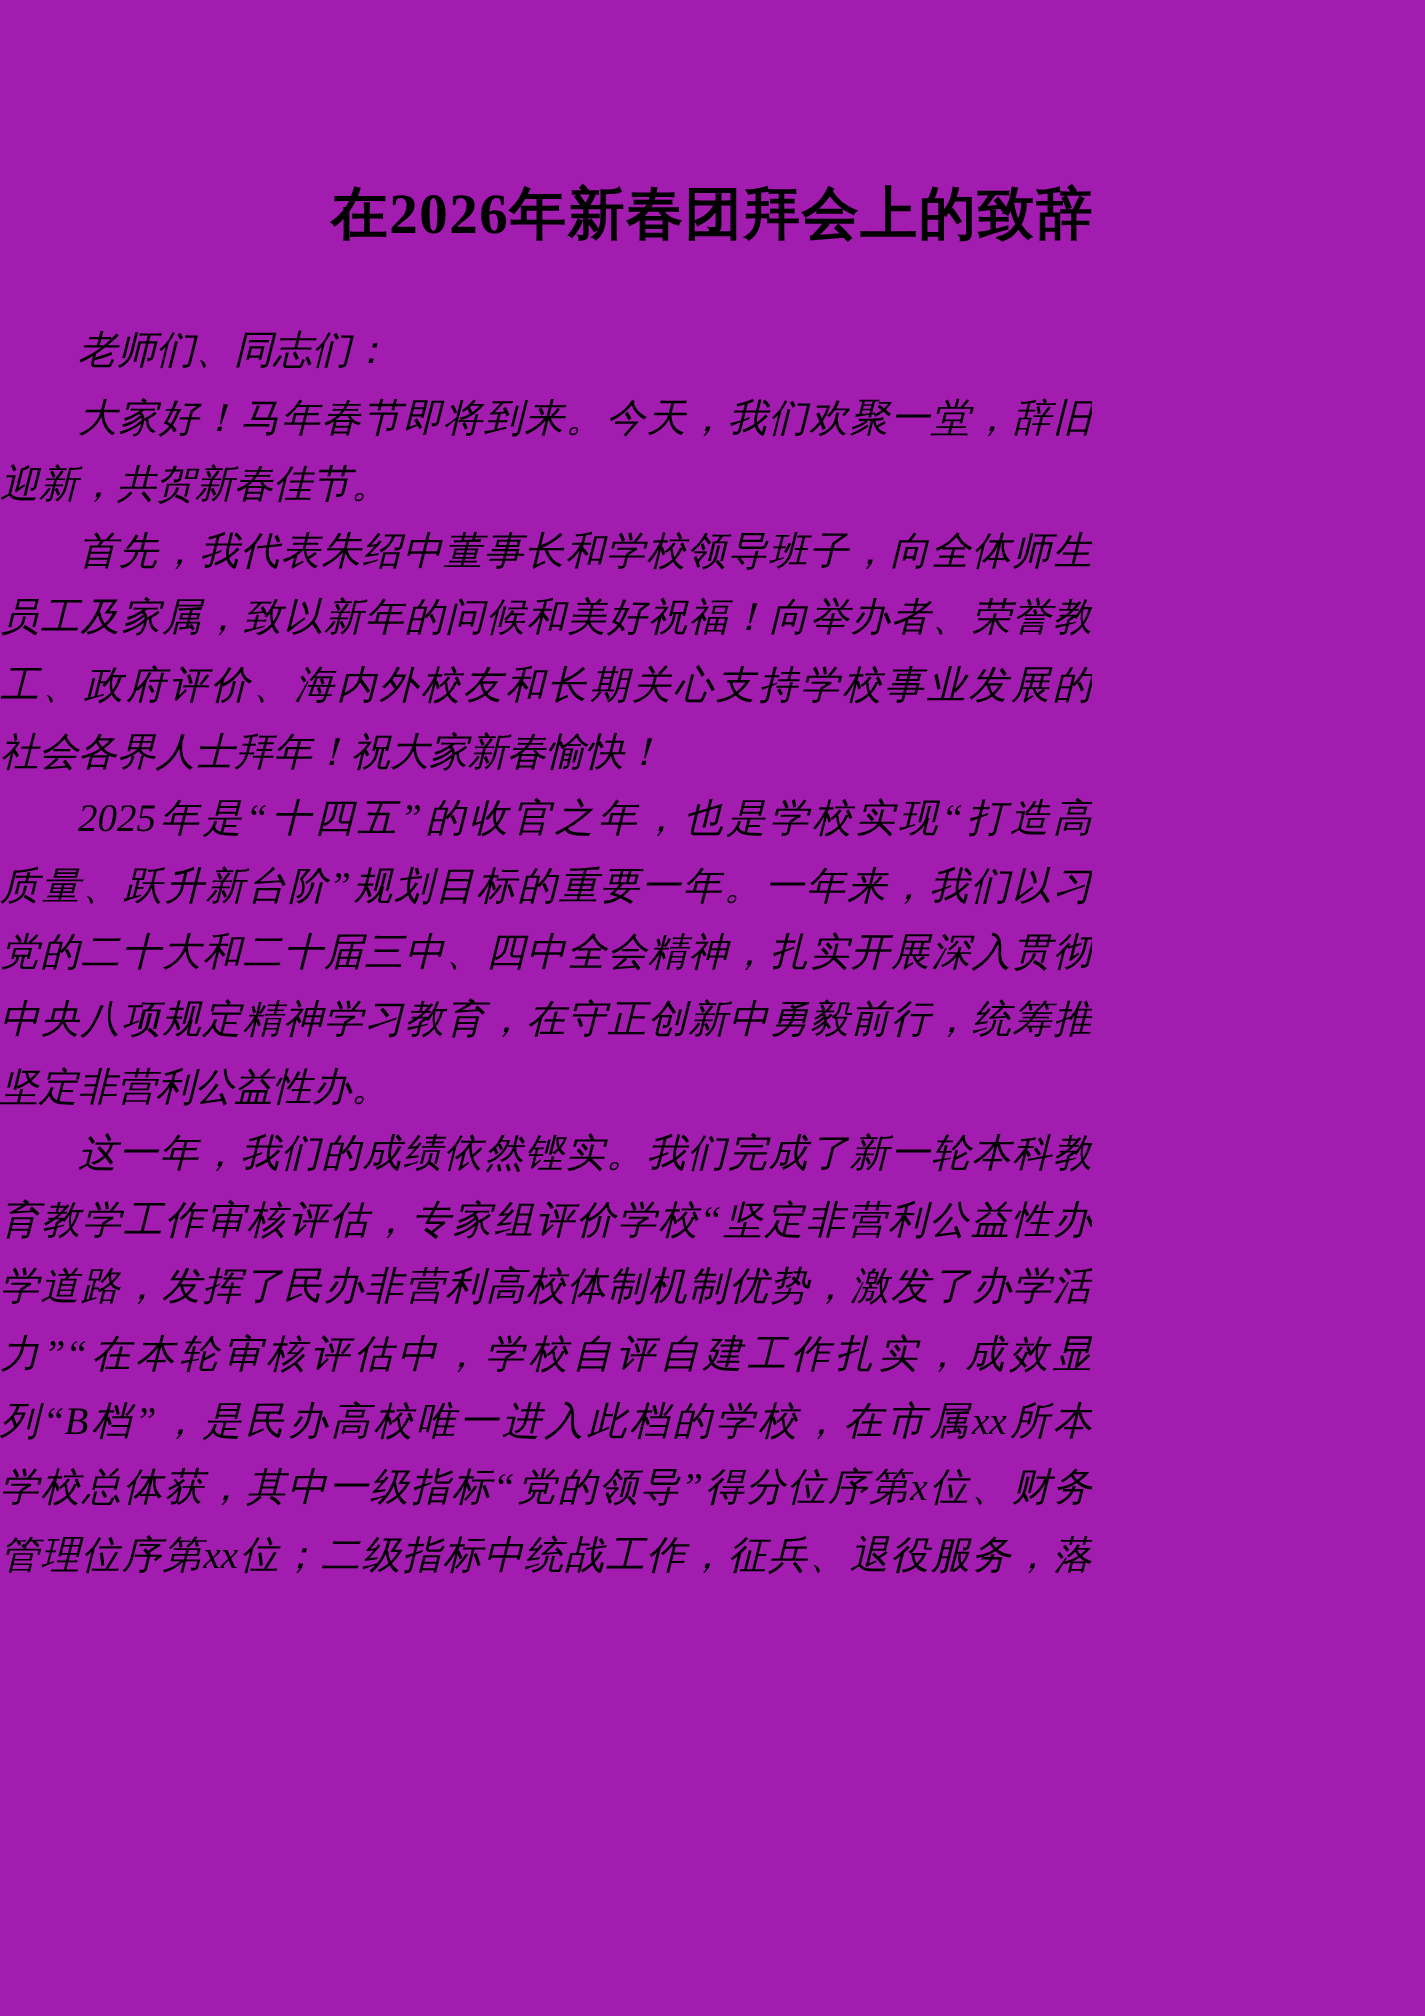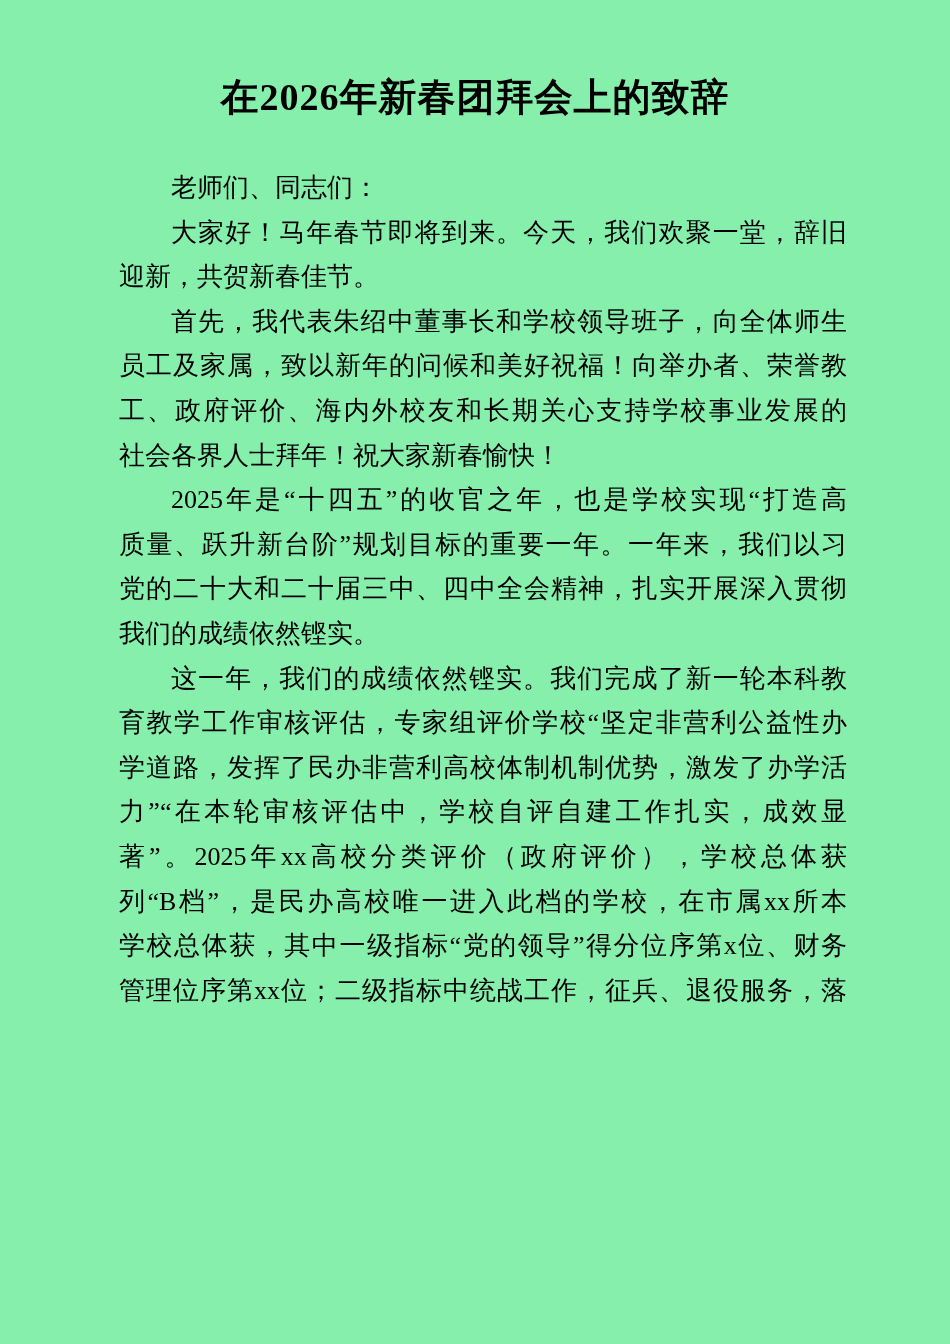--- a/index.html
+++ b/index.html
@@ -4,40 +4,40 @@
 <style>
   html, body {
     margin: 0;
     padding: 0;
     background: #ffffff;
   }
   .page {
     position: relative;
     width: 950px;
     height: 1344px;
-    background: #86efac;
+    background: #a21caf;
     color: #000000;
     overflow: hidden;
     font-family: "Liberation Serif", "DejaVu Serif", serif;
     box-sizing: border-box;
-    padding-top: 70px;
+    padding-top: 116px;
   }
   .doc-title {
     margin: 0;
     text-align: center;
     font-size: 38px;
     line-height: 54px;
     font-weight: bold;
     letter-spacing: 1px;
     color: #000000;
   }
   .doc-body {
     margin-top: 42px;
-    margin-left: 119px;
     width: 728px;
+    font-style: italic;
   }
   .line {
     font-size: 26px;
     line-height: 44.6px;
     height: 44.6px;
     white-space: nowrap;
     text-align: justify;
     text-align-last: justify;
     text-justify: inter-character;
     overflow: hidden;
@@ -60,23 +60,23 @@
       <div class="line indent short">老师们、同志们：</div>
       <div class="line indent">大家好！马年春节即将到来。今天，我们欢聚一堂，辞旧</div>
       <div class="line short">迎新，共贺新春佳节。</div>
       <div class="line indent">首先，我代表朱绍中董事长和学校领导班子，向全体师生</div>
       <div class="line">员工及家属，致以新年的问候和美好祝福！向举办者、荣誉教</div>
       <div class="line">工、政府评价、海内外校友和长期关心支持学校事业发展的</div>
       <div class="line short">社会各界人士拜年！祝大家新春愉快！</div>
       <div class="line indent">2025年是“十四五”的收官之年，也是学校实现“打造高</div>
       <div class="line">质量、跃升新台阶”规划目标的重要一年。一年来，我们以习</div>
       <div class="line">党的二十大和二十届三中、四中全会精神，扎实开展深入贯彻</div>
-      <div class="line short">我们的成绩依然铿实。</div>
+      <div class="line">中央八项规定精神学习教育，在守正创新中勇毅前行，统筹推</div>
+      <div class="line short">坚定非营利公益性办。</div>
       <div class="line indent">这一年，我们的成绩依然铿实。我们完成了新一轮本科教</div>
       <div class="line">育教学工作审核评估，专家组评价学校“坚定非营利公益性办</div>
       <div class="line">学道路，发挥了民办非营利高校体制机制优势，激发了办学活</div>
       <div class="line">力”“在本轮审核评估中，学校自评自建工作扎实，成效显</div>
-      <div class="line">著”。2025年xx高校分类评价（政府评价），学校总体获</div>
       <div class="line">列“B档”，是民办高校唯一进入此档的学校，在市属xx所本</div>
       <div class="line">学校总体获，其中一级指标“党的领导”得分位序第x位、财务</div>
       <div class="line">管理位序第xx位；二级指标中统战工作，征兵、退役服务，落</div>
     </div>
 </div>
 
 </body></html>

